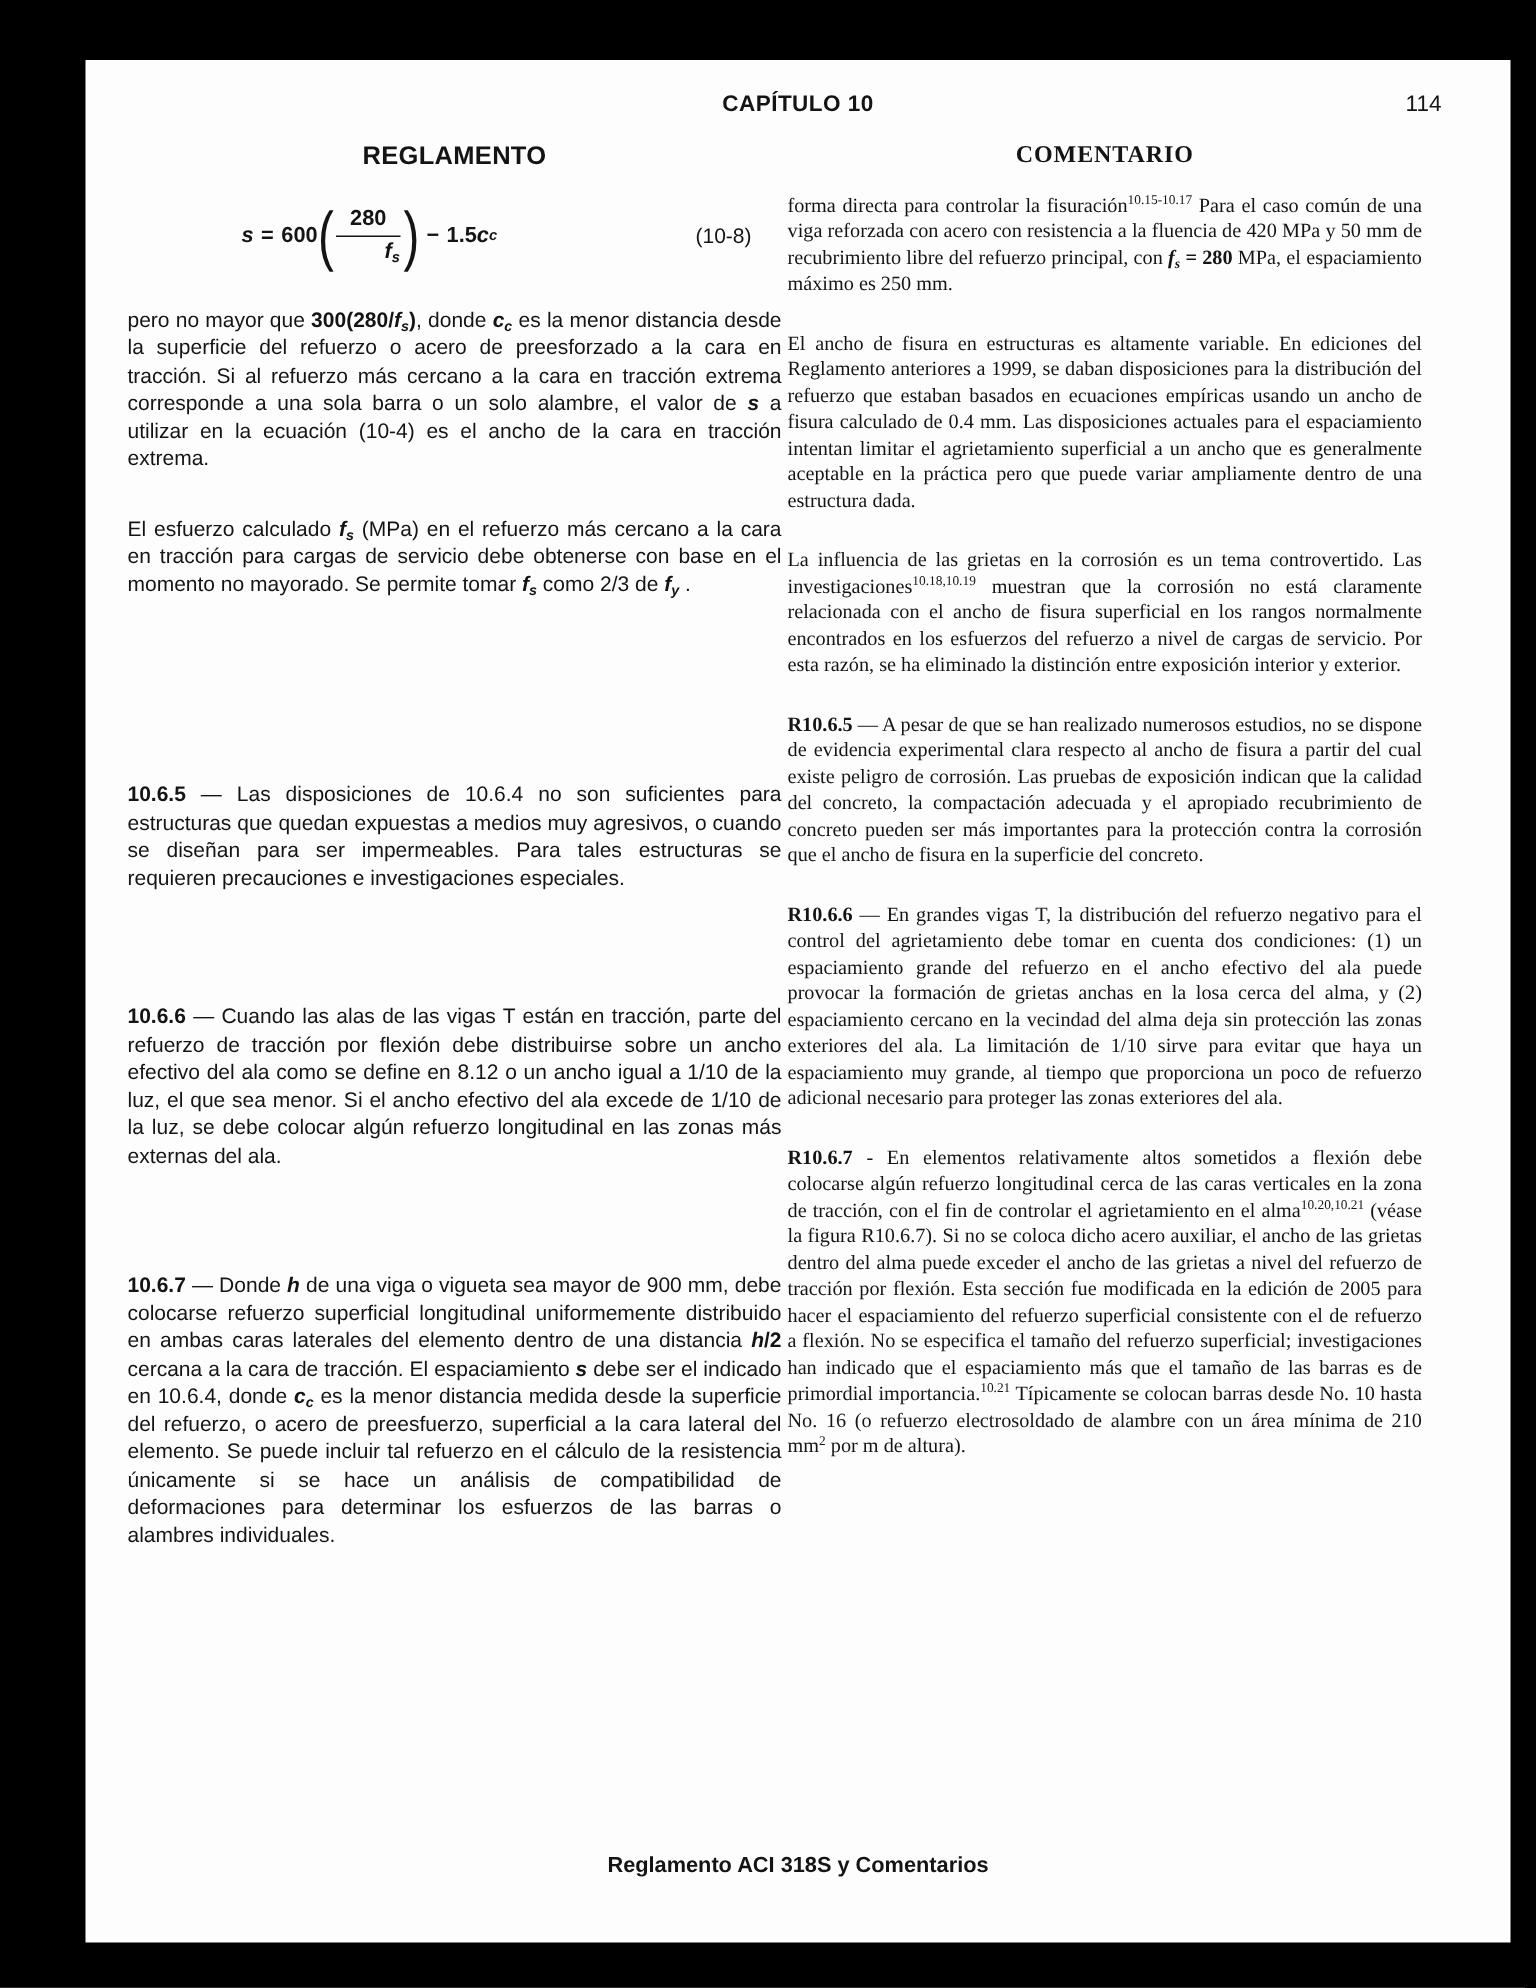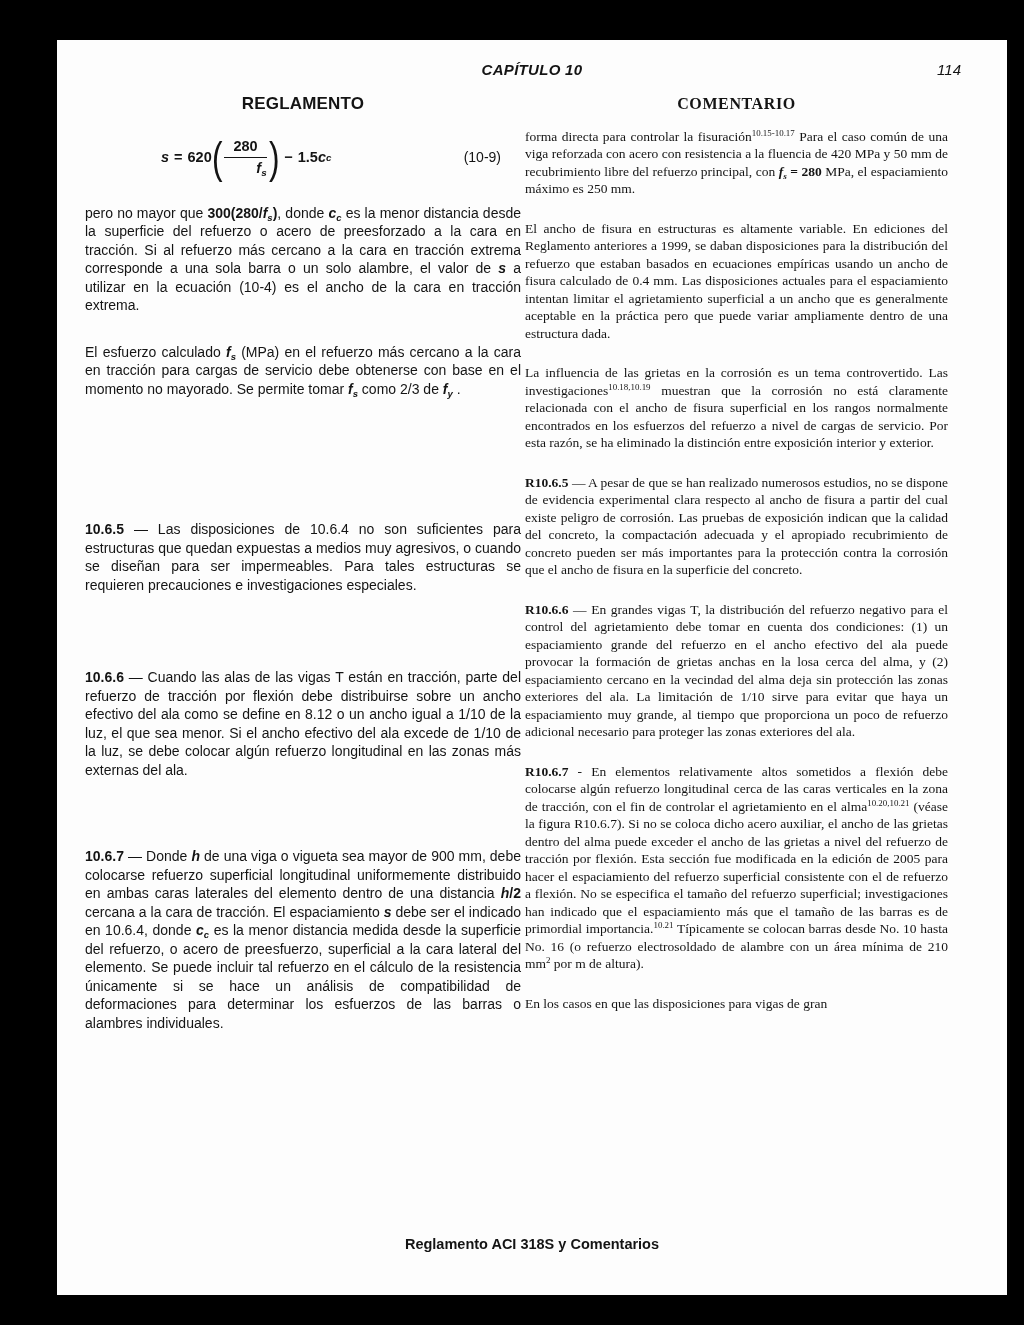--- a/index.html
+++ b/index.html
@@ -3,21 +3,21 @@
 <meta charset="utf-8">
 <style>
   html,body{margin:0;padding:0;background:#000;}
   body{width:1024px;height:1325px;position:relative;overflow:hidden;
        font-family:"Liberation Sans",sans-serif;}
   .canvas{position:absolute;inset:0;background:#000;}
   .page{position:absolute;left:57px;top:40px;width:950px;height:1255px;
         background:#fdfdfd;color:#141414;}
 
   
-  .page-header{position:absolute;top:21px;left:0;width:100%;height:20px;font-style:italic;}
+  .page-header{position:absolute;top:21px;left:0;width:100%;height:20px;}
   .chapter{text-align:center;font-weight:700;font-size:15px;letter-spacing:.3px;
            font-family:"Liberation Sans",sans-serif;}
   .pagenum{position:absolute;right:46px;top:0;font-size:15px;
            font-family:"Liberation Sans",sans-serif;}
 
   
   .col{position:absolute;top:55px;}
   .col p{margin:0;}
   .col-left{left:28px;width:436px;text-align:justify;
             font-family:"Liberation Sans",sans-serif;
@@ -75,49 +75,48 @@
     </div>
 
     <div class="col col-left">
       <div class="col-header">REGLAMENTO</div>
 
       <div class="eq-row">
         <span class="eq-indent"></span>
         <span class="eq-main">
           <span class="b i">s</span>
           <span class="b eq-sp">=</span>
-          <span class="b">620</span>
+          <span class="b">600</span>
           <span class="paren">(</span>
           <span class="frac">
             <span class="num b">280</span>
             <span class="den"><span class="b i">f</span><span class="b i sub">s</span></span>
           </span>
           <span class="paren">)</span>
           <span class="b eq-sp">−</span>
           <span class="b">1.5</span>
             <span class="b i">c</span>
             <span class="b i sub">c</span>
         </span>
-        <span class="eq-label">(10-9)</span>
+        <span class="eq-label">(10-8)</span>
       </div>
 
       <p class="lp1"><span>pero no mayor que </span><span class="b">300(280/</span><span class="b i">f</span><span class="b i sub">s</span><span class="b">)</span><span>, donde </span><span class="b i">c</span><span class="b i sub">c</span><span> es la menor distancia desde la superficie del refuerzo o acero de preesforzado a la cara en tracción. Si al refuerzo más cercano a la cara en tracción extrema corresponde a una sola barra o un solo alambre, el valor de </span><span class="b i">s</span><span> a utilizar en la ecuación (10-4) es el ancho de la cara en tracción extrema.</span></p>
       <p class="lp2"><span>El esfuerzo calculado </span><span class="b i">f</span><span class="b i sub">s</span><span> (MPa) en el refuerzo más cercano a la cara en tracción para cargas de servicio debe obtenerse con base en el momento no mayorado. Se permite tomar </span><span class="b i">f</span><span class="b i sub">s</span><span> como 2/3 de </span><span class="b i">f</span><span class="b i sub">y</span><span> .</span></p>
       <p class="ls65"><span class="b">10.6.5</span><span> — Las disposiciones de 10.6.4 no son suficientes para estructuras que quedan expuestas a medios muy agresivos, o cuando se diseñan para ser impermeables. Para tales estructuras se requieren precauciones e investigaciones especiales.</span></p>
       <p class="ls66"><span class="b">10.6.6</span><span> — Cuando las alas de las vigas T están en tracción, parte del refuerzo de tracción por flexión debe distribuirse sobre un ancho efectivo del ala como se define en 8.12 o un ancho igual a 1/10 de la luz, el que sea menor. Si el ancho efectivo del ala excede de 1/10 de la luz, se debe colocar algún refuerzo longitudinal en las zonas más externas del ala.</span></p>
       <p class="ls67"><span class="b">10.6.7</span><span> — Donde </span><span class="b i">h</span><span> de una viga o vigueta sea mayor de 900 mm, debe colocarse refuerzo superficial longitudinal uniformemente distribuido en ambas caras laterales del elemento dentro de una distancia </span><span class="b i">h</span><span class="b">/2</span><span> cercana a la cara de tracción. El espaciamiento </span><span class="b i">s</span><span> debe ser el indicado en 10.6.4, donde </span><span class="b i">c</span><span class="b i sub">c</span><span> es la menor distancia medida desde la superficie del refuerzo, o acero de preesfuerzo, superficial a la cara lateral del elemento. Se puede incluir tal refuerzo en el cálculo de la resistencia únicamente si se hace un análisis de compatibilidad de deformaciones para determinar los esfuerzos de las barras o alambres individuales.</span></p>
     </div>
 
     <div class="col col-right">
       <div class="col-header">COMENTARIO</div>
 
       <p class="rp1"><span>forma directa para controlar la fisuración</span><span class="sup">10.15-10.17</span><span> Para el caso común de una viga reforzada con acero con resistencia a la fluencia de 420 MPa y 50 mm de recubrimiento libre del refuerzo principal, con </span><span class="b i">f</span><span class="b i sub">s</span><span class="b"> = 280</span><span> MPa, el espaciamiento máximo es 250 mm.</span></p>
       <p class="rp"><span>El ancho de fisura en estructuras es altamente variable. En ediciones del Reglamento anteriores a 1999, se daban disposiciones para la distribución del refuerzo que estaban basados en ecuaciones empíricas usando un ancho de fisura calculado de 0.4 mm. Las disposiciones actuales para el espaciamiento intentan limitar el agrietamiento superficial a un ancho que es generalmente aceptable en la práctica pero que puede variar ampliamente dentro de una estructura dada.</span></p>
       <p class="rp"><span>La influencia de las grietas en la corrosión es un tema controvertido. Las investigaciones</span><span class="sup">10.18,10.19</span><span> muestran que la corrosión no está claramente relacionada con el ancho de fisura superficial en los rangos normalmente encontrados en los esfuerzos del refuerzo a nivel de cargas de servicio. Por esta razón, se ha eliminado la distinción entre exposición interior y exterior.</span></p>
       <p class="rp"><span class="b">R10.6.5</span><span> — A pesar de que se han realizado numerosos estudios, no se dispone de evidencia experimental clara respecto al ancho de fisura a partir del cual existe peligro de corrosión. Las pruebas de exposición indican que la calidad del concreto, la compactación adecuada y el apropiado recubrimiento de concreto pueden ser más importantes para la protección contra la corrosión que el ancho de fisura en la superficie del concreto.</span></p>
       <p class="rp"><span class="b">R10.6.6</span><span> — En grandes vigas T, la distribución del refuerzo negativo para el control del agrietamiento debe tomar en cuenta dos condiciones: (1) un espaciamiento grande del refuerzo en el ancho efectivo del ala puede provocar la formación de grietas anchas en la losa cerca del alma, y (2) espaciamiento cercano en la vecindad del alma deja sin protección las zonas exteriores del ala. La limitación de 1/10 sirve para evitar que haya un espaciamiento muy grande, al tiempo que proporciona un poco de refuerzo adicional necesario para proteger las zonas exteriores del ala.</span></p>
       <p class="rp"><span class="b">R10.6.7</span><span> - En elementos relativamente altos sometidos a flexión debe colocarse algún refuerzo longitudinal cerca de las caras verticales en la zona de tracción, con el fin de controlar el agrietamiento en el alma</span><span class="sup">10.20,10.21</span><span> (véase la figura R10.6.7). Si no se coloca dicho acero auxiliar, el ancho de las grietas dentro del alma puede exceder el ancho de las grietas a nivel del refuerzo de tracción por flexión. Esta sección fue modificada en la edición de 2005 para hacer el espaciamiento del refuerzo superficial consistente con el de refuerzo a flexión. No se especifica el tamaño del refuerzo superficial; investigaciones han indicado que el espaciamiento más que el tamaño de las barras es de primordial importancia.</span><span class="sup">10.21</span><span> Típicamente se colocan barras desde No. 10 hasta No. 16 (o refuerzo electrosoldado de alambre con un área mínima de 210 mm</span><span class="sup">2</span><span> por m de altura).</span></p>
-      <p class="rp"><span>En los casos en que las disposiciones para vigas de gran</span></p>
     </div>
 
     <div class="footer">Reglamento ACI 318S y Comentarios</div>
   </div>
 </div>
 
 </body></html>

